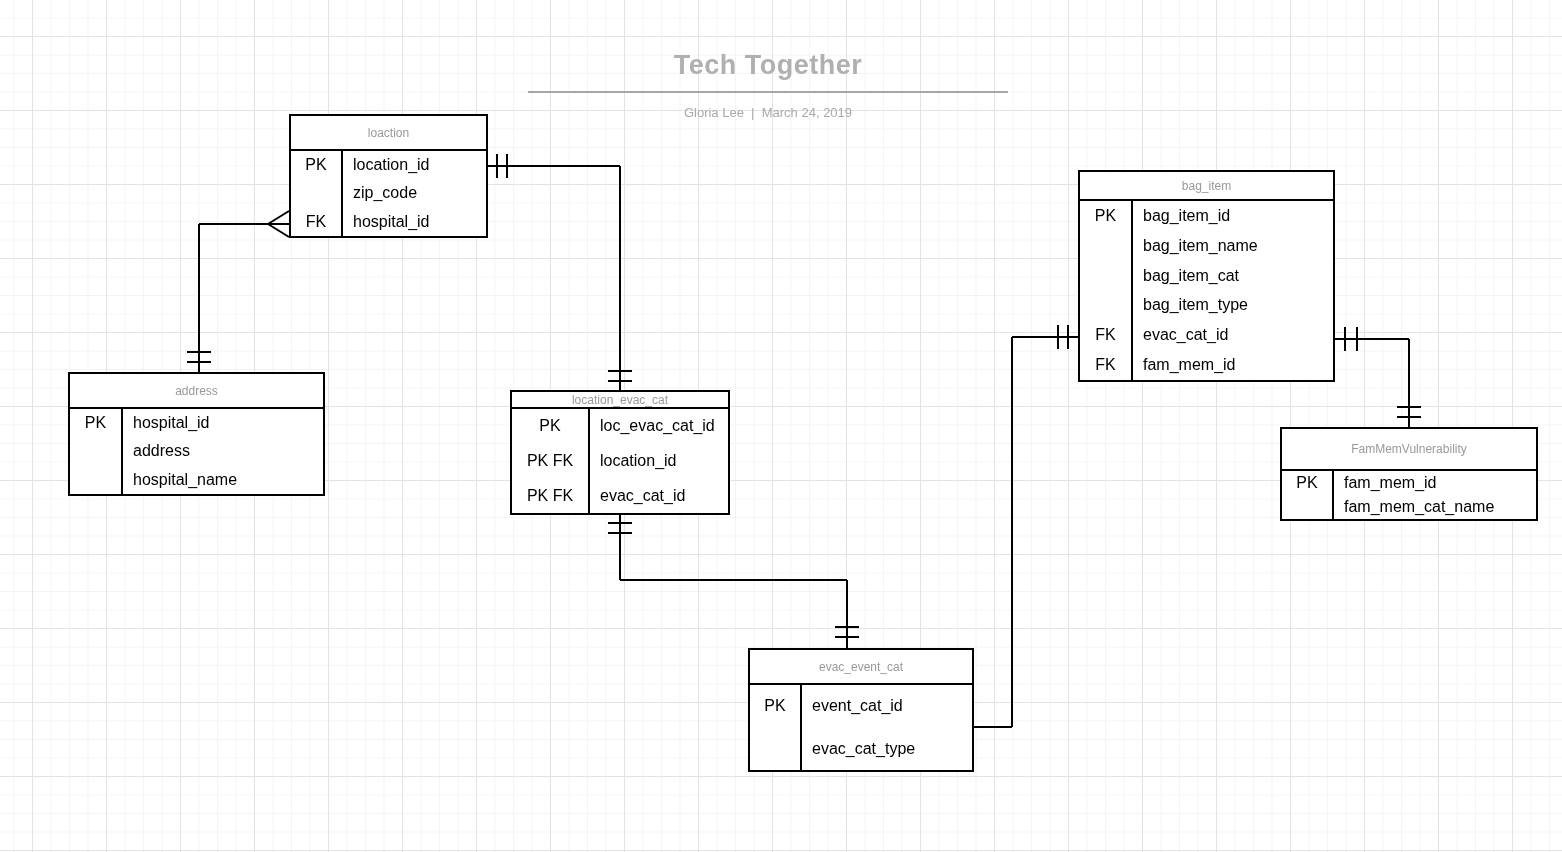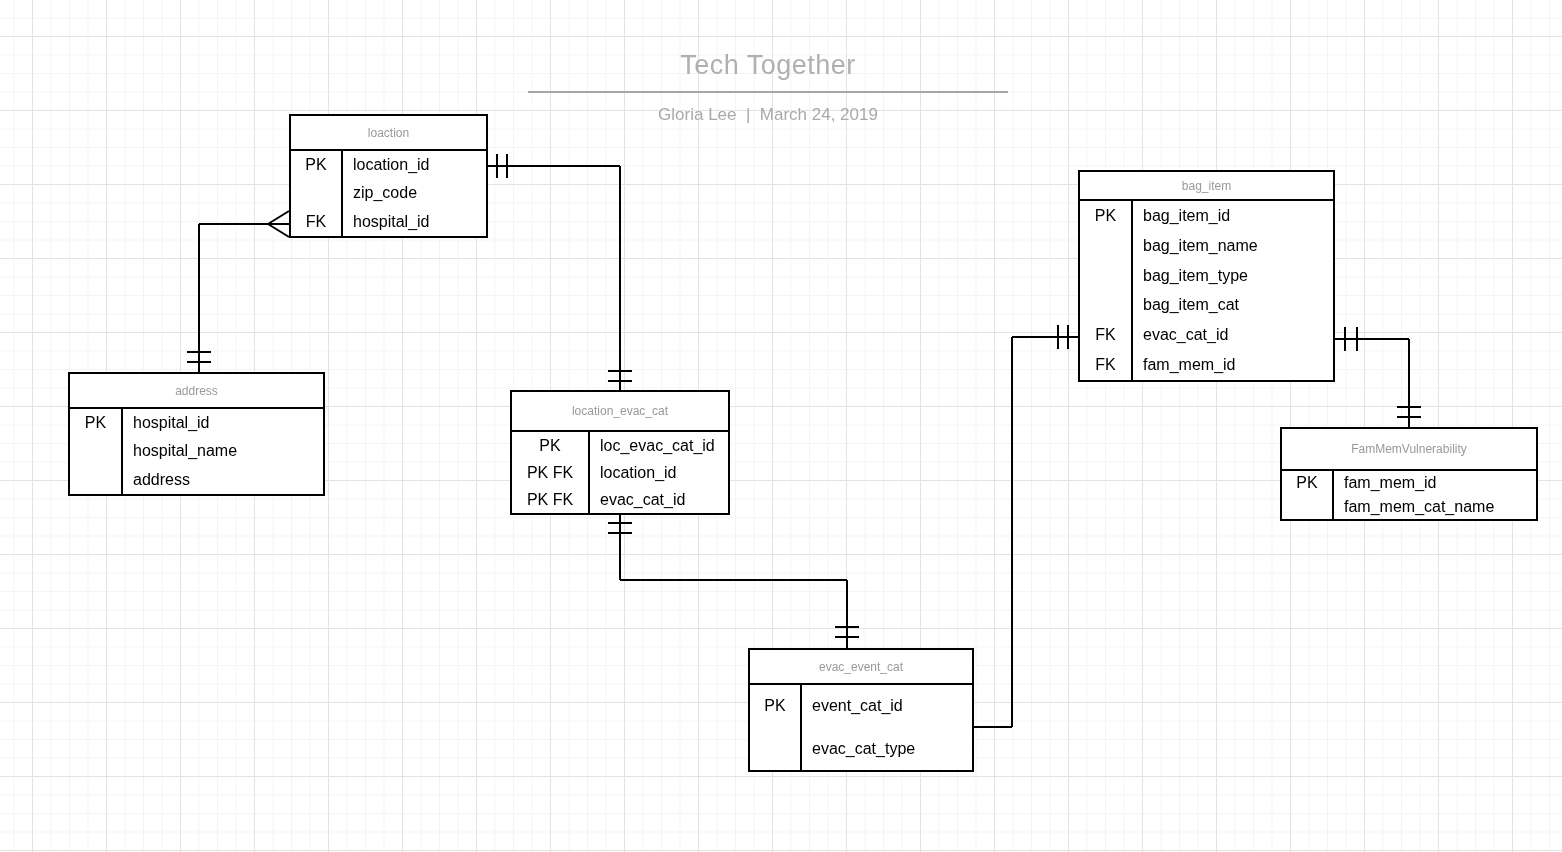--- a/index.html
+++ b/index.html
@@ -23,32 +23,32 @@
   
   #title-block {
     position: absolute;
     left: 528px;
     top: 50px;
     width: 480px;
     text-align: center;
   }
   #diagram-title {
     font-size: 27px;
-    font-weight: normal;
+    font-weight: bold;
     color: #b0b0b0;
     letter-spacing: 0.5px;
   }
   #title-rule {
     margin-top: 10px;
     height: 2px;
     background: #a6a6a6;
   }
   #diagram-subtitle {
     margin-top: 12px;
-    font-size: 17px;
+    font-size: 13px;
     color: #a9a9a9;
     white-space: pre;
   }
 
   
   #connector-layer {
     position: absolute;
     left: 0; top: 0;
     width: 1562px; height: 852px;
   }
@@ -182,30 +182,30 @@
     </div>
     <div class="erd-table" style="left: 68px; top: 372px; width: 257px; height: 124px;">
       <div class="erd-head" style="height: 35px;">address</div>
       <div class="erd-body">
         <div class="erd-row">
           <div class="erd-key" style="width: 53px;">PK</div>
           <div class="erd-field">hospital_id</div>
         </div>
         <div class="erd-row">
           <div class="erd-key" style="width: 53px;"></div>
+          <div class="erd-field">address</div>
+        </div>
+        <div class="erd-row">
+          <div class="erd-key" style="width: 53px;"></div>
           <div class="erd-field">hospital_name</div>
         </div>
-        <div class="erd-row">
-          <div class="erd-key" style="width: 53px;"></div>
-          <div class="erd-field">address</div>
-        </div>
       </div>
     </div>
     <div class="erd-table" style="left: 510px; top: 390px; width: 220px; height: 125px;">
-      <div class="erd-head" style="height: 40px;">location_evac_cat</div>
+      <div class="erd-head" style="height: 17px;">location_evac_cat</div>
       <div class="erd-body">
         <div class="erd-row">
           <div class="erd-key" style="width: 78px;">PK</div>
           <div class="erd-field">loc_evac_cat_id</div>
         </div>
         <div class="erd-row">
           <div class="erd-key" style="width: 78px;">PK FK</div>
           <div class="erd-field">location_id</div>
         </div>
         <div class="erd-row">
@@ -233,25 +233,25 @@
         <div class="erd-row">
           <div class="erd-key" style="width: 53px;">PK</div>
           <div class="erd-field">bag_item_id</div>
         </div>
         <div class="erd-row">
           <div class="erd-key" style="width: 53px;"></div>
           <div class="erd-field">bag_item_name</div>
         </div>
         <div class="erd-row">
           <div class="erd-key" style="width: 53px;"></div>
+          <div class="erd-field">bag_item_cat</div>
+        </div>
+        <div class="erd-row">
+          <div class="erd-key" style="width: 53px;"></div>
           <div class="erd-field">bag_item_type</div>
-        </div>
-        <div class="erd-row">
-          <div class="erd-key" style="width: 53px;"></div>
-          <div class="erd-field">bag_item_cat</div>
         </div>
         <div class="erd-row">
           <div class="erd-key" style="width: 53px;">FK</div>
           <div class="erd-field">evac_cat_id</div>
         </div>
         <div class="erd-row">
           <div class="erd-key" style="width: 53px;">FK</div>
           <div class="erd-field">fam_mem_id</div>
         </div>
       </div>

